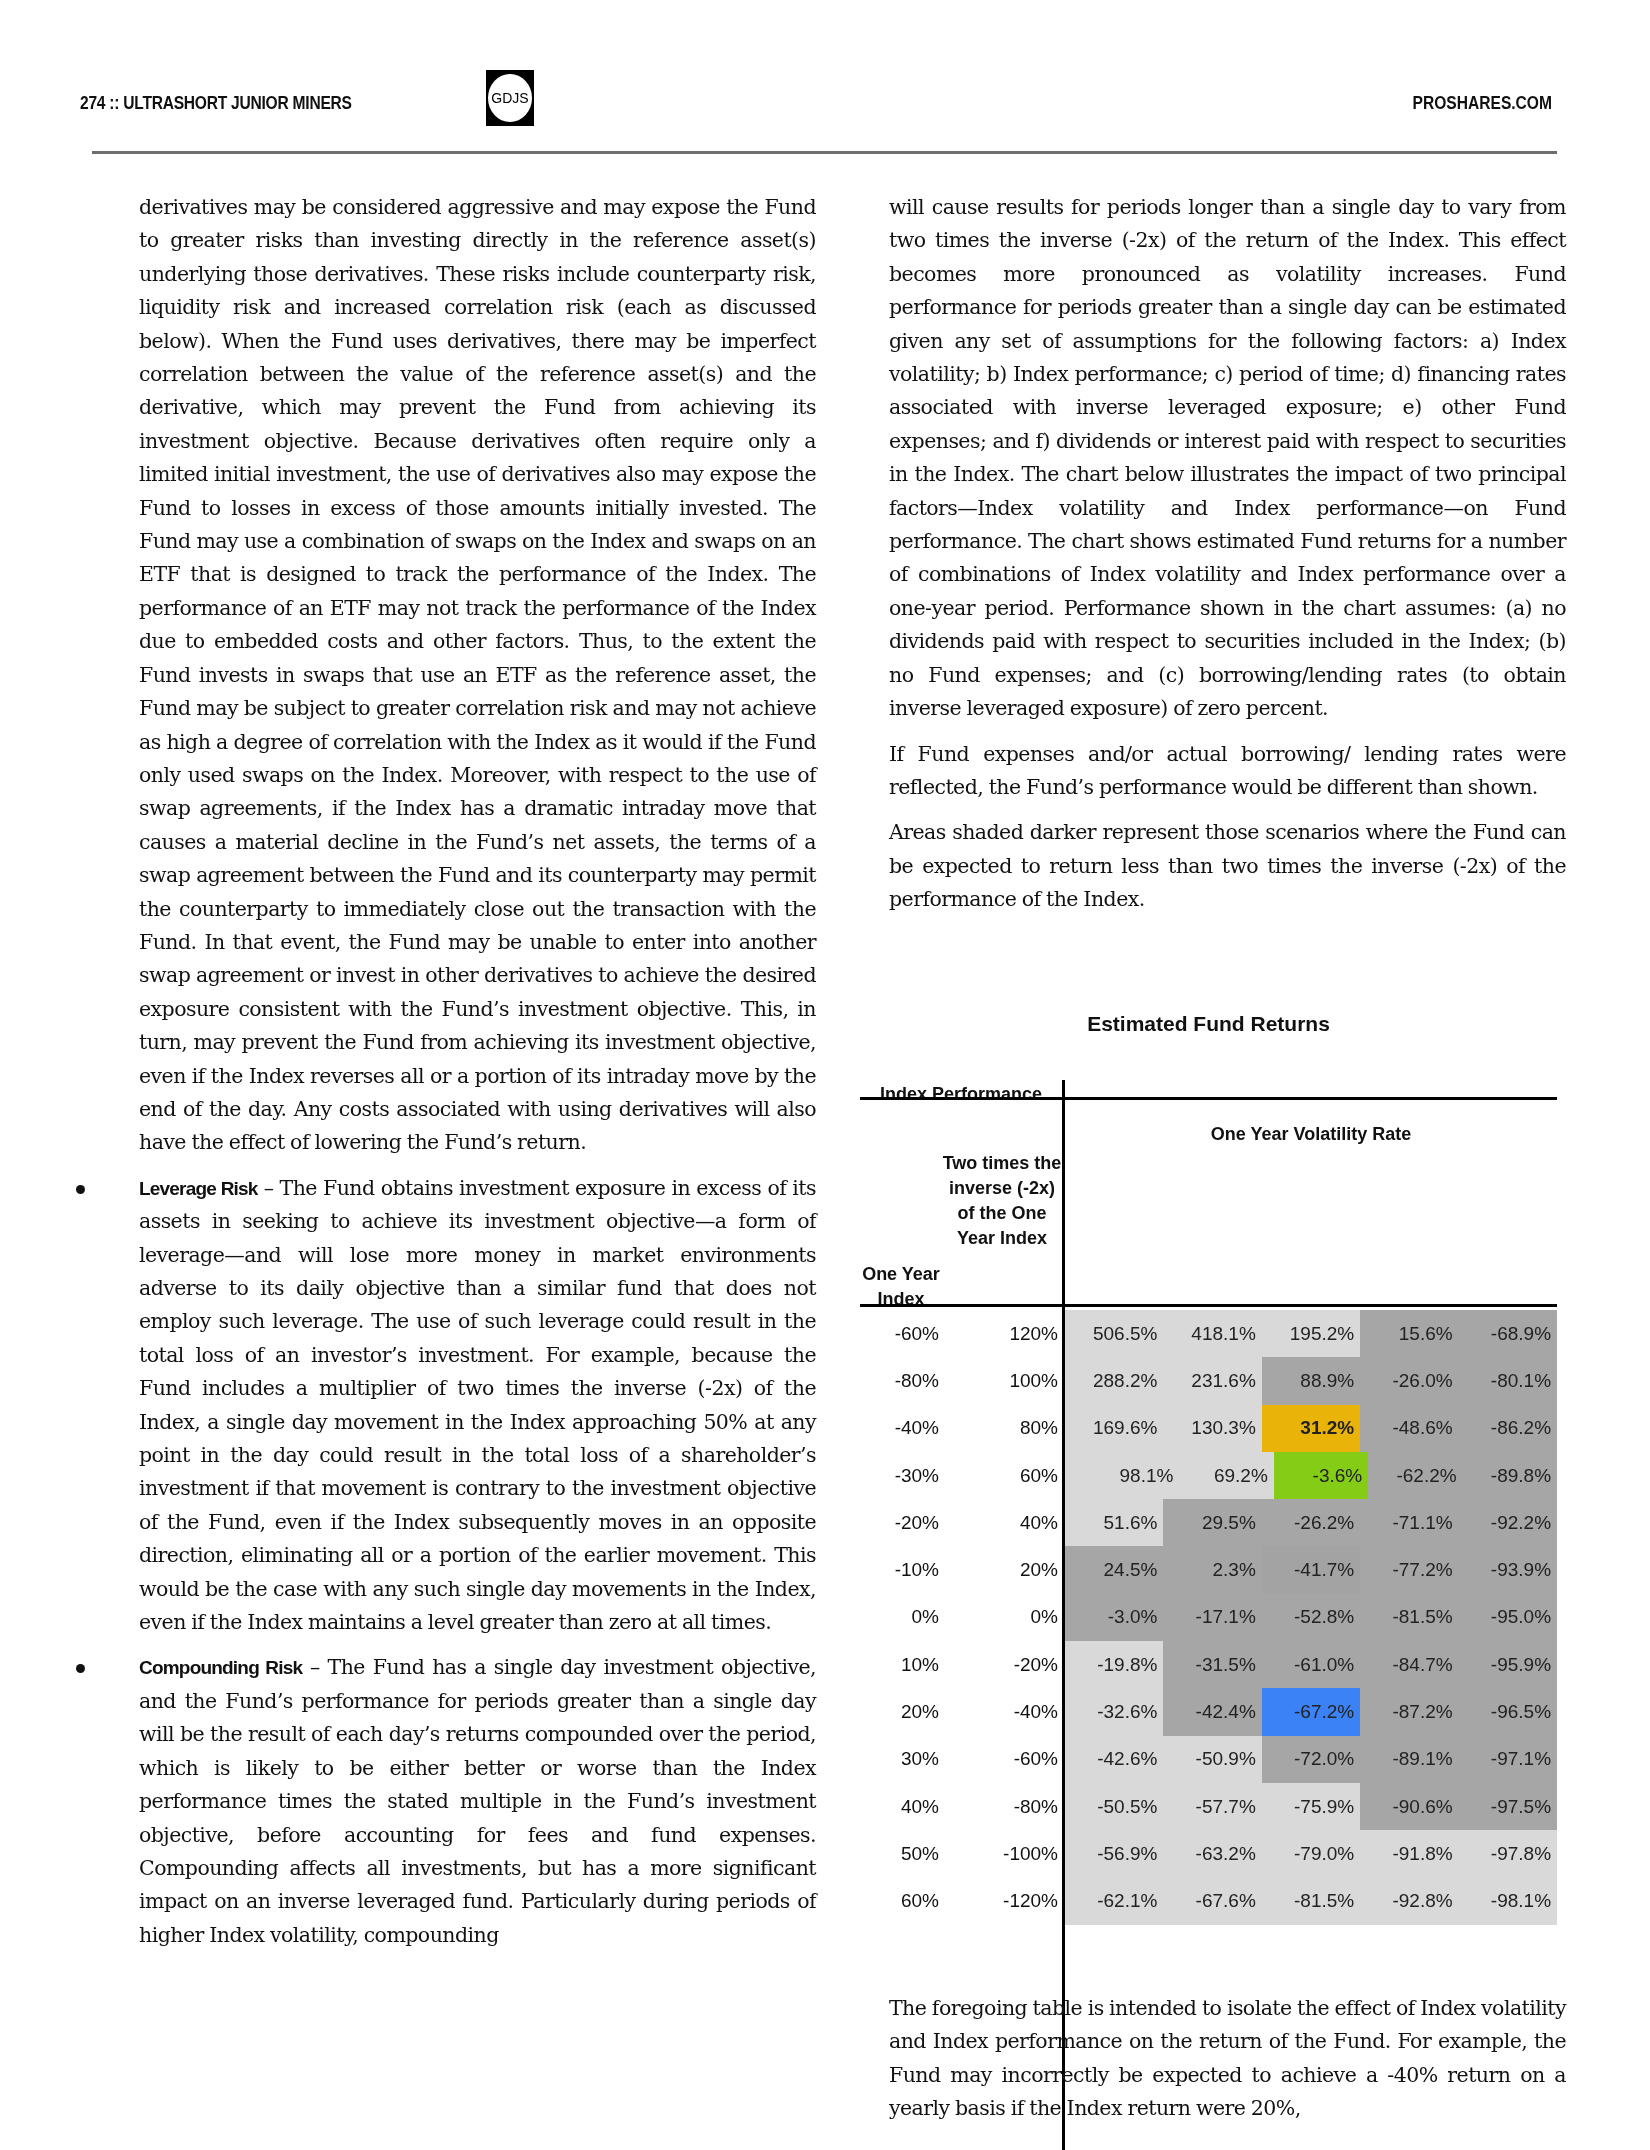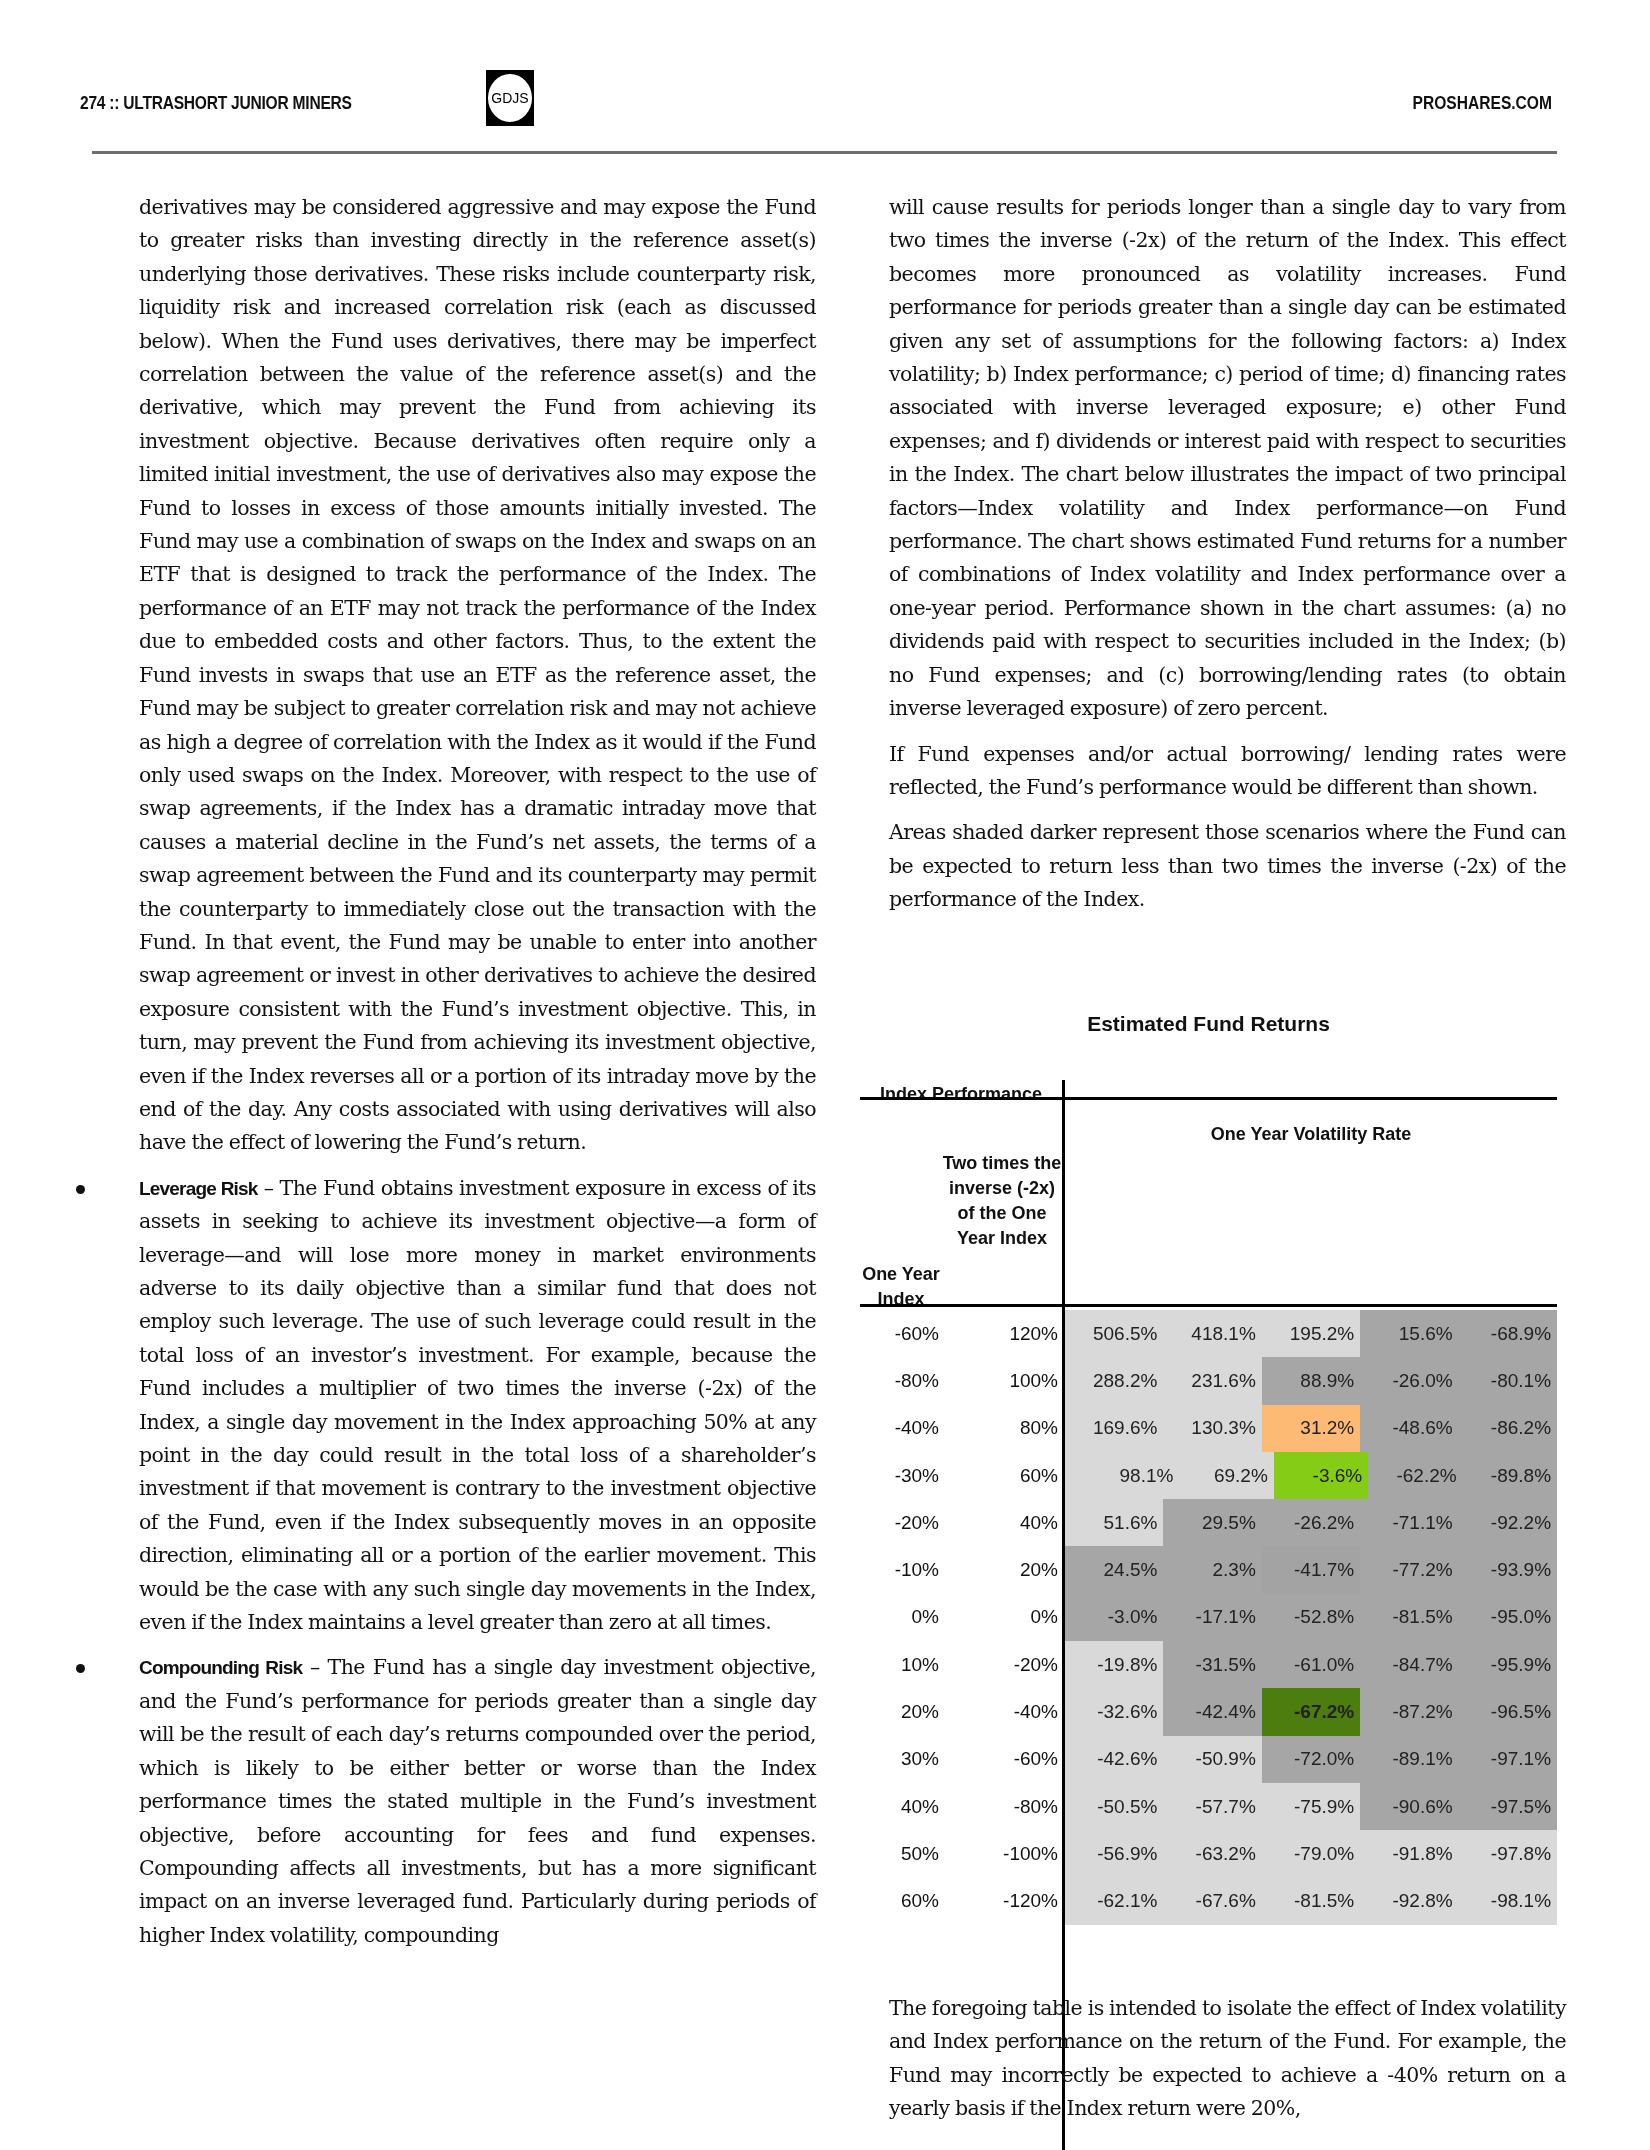--- a/index.html
+++ b/index.html
@@ -109,21 +109,21 @@
         <div class="c-val dark" style="background: rgb(166, 166, 166);">88.9%</div>
         <div class="c-val dark" style="background: rgb(166, 166, 166);">-26.0%</div>
         <div class="c-val dark" style="background: rgb(166, 166, 166);">-80.1%</div>
       </div>
       <div class="row">
         <div class="c-idx">-40%</div>
         <div class="c-inv">80%</div>
         <div class="c-sep"></div>
         <div class="c-val light" style="background: rgb(217, 217, 217);">169.6%</div>
         <div class="c-val light" style="background: rgb(217, 217, 217);">130.3%</div>
-        <div class="c-val dark" style="background: #fdba74;">31.2%</div>
+        <div class="c-val dark" style="background: #eab308; font-weight: bold;">31.2%</div>
         <div class="c-val dark" style="background: rgb(166, 166, 166);">-48.6%</div>
         <div class="c-val dark" style="background: rgb(166, 166, 166);">-86.2%</div>
       </div>
       <div class="row">
         <div class="c-idx">-30%</div>
         <div class="c-inv">60%</div>
         <div class="c-sep"></div>
         <div class="c-val light" style="background: rgb(217, 217, 217); padding-left: 20px;">98.1%</div>
         <div class="c-val light" style="background: rgb(217, 217, 217);">69.2%</div>
         <div class="c-val dark" style="background: #84cc16;">-3.6%</div>
@@ -169,21 +169,21 @@
         <div class="c-val dark" style="background: rgb(166, 166, 166);">-61.0%</div>
         <div class="c-val dark" style="background: rgb(166, 166, 166);">-84.7%</div>
         <div class="c-val dark" style="background: rgb(166, 166, 166);">-95.9%</div>
       </div>
       <div class="row">
         <div class="c-idx">20%</div>
         <div class="c-inv">-40%</div>
         <div class="c-sep"></div>
         <div class="c-val light" style="background: rgb(217, 217, 217);">-32.6%</div>
         <div class="c-val dark" style="background: rgb(166, 166, 166);">-42.4%</div>
-        <div class="c-val dark" style="background: #4d7c0f; font-weight: bold;">-67.2%</div>
+        <div class="c-val dark" style="background: #3b82f6;">-67.2%</div>
         <div class="c-val dark" style="background: rgb(166, 166, 166);">-87.2%</div>
         <div class="c-val dark" style="background: rgb(166, 166, 166);">-96.5%</div>
       </div>
       <div class="row">
         <div class="c-idx">30%</div>
         <div class="c-inv">-60%</div>
         <div class="c-sep"></div>
         <div class="c-val light" style="background: rgb(217, 217, 217);">-42.6%</div>
         <div class="c-val light" style="background: rgb(217, 217, 217);">-50.9%</div>
         <div class="c-val dark" style="background: rgb(166, 166, 166);">-72.0%</div>

